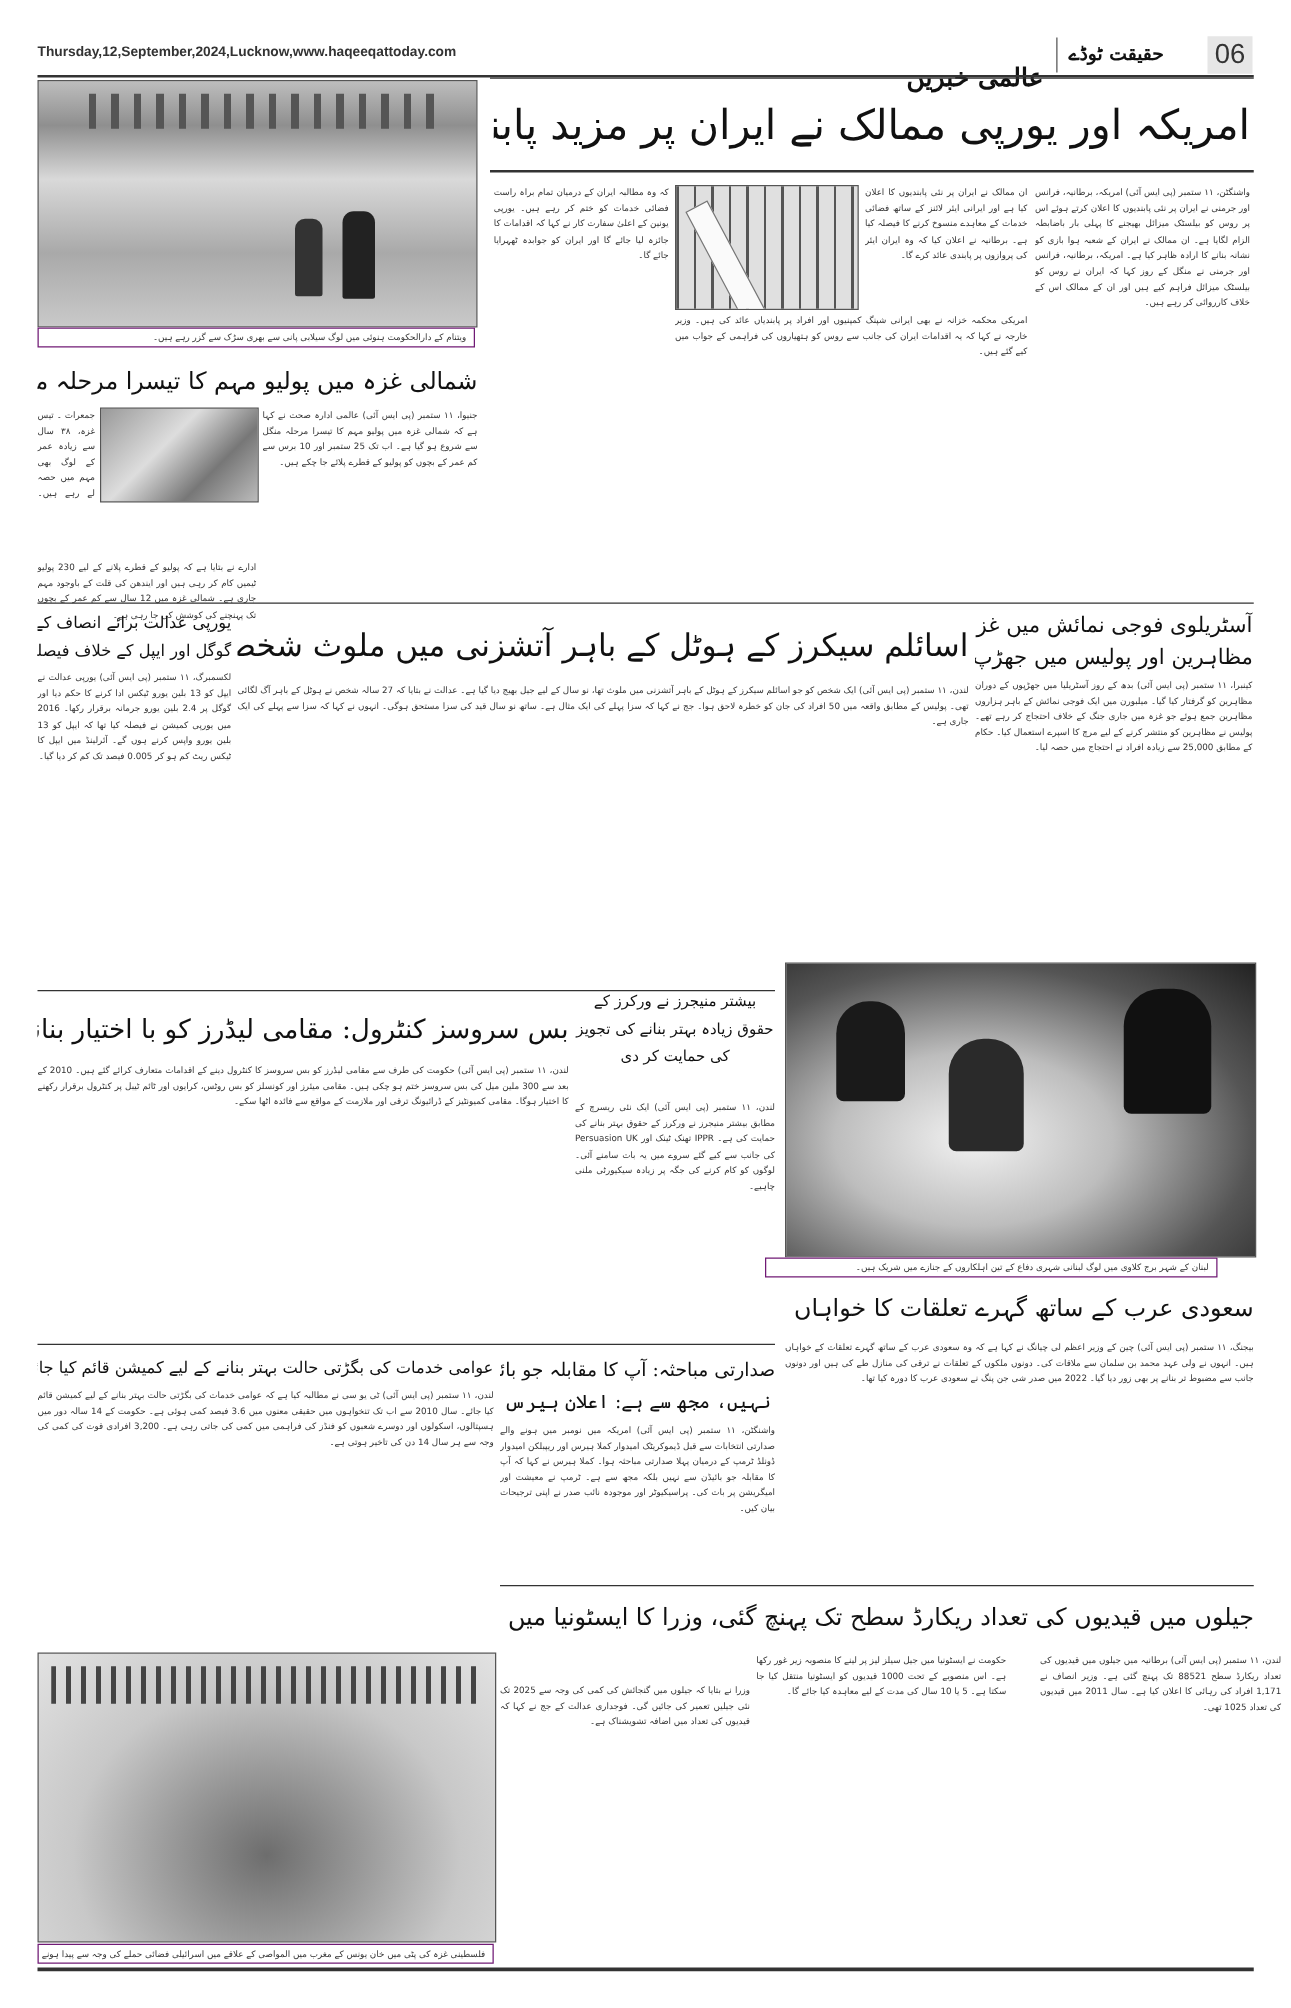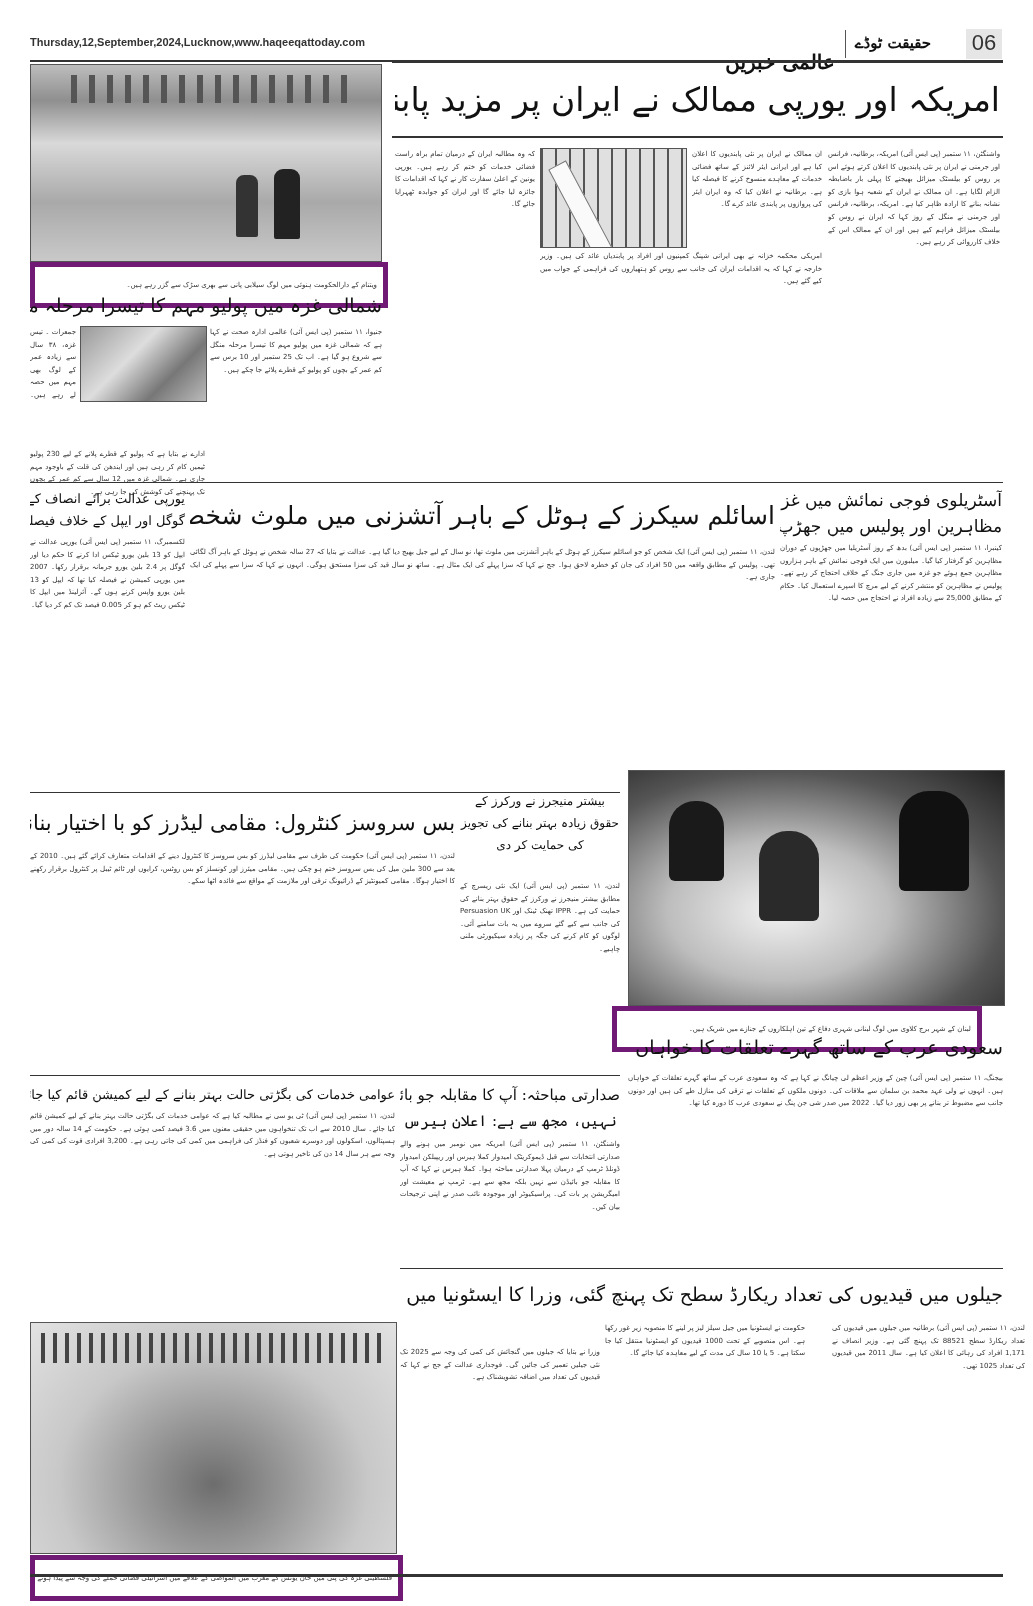--- a/index.html
+++ b/index.html
@@ -1,21 +1,21 @@
 <!DOCTYPE html>
 <html><head>
 <meta charset="utf-8">
 <style>
   html, body { margin: 0; padding: 0; background: #ffffff; }
   body { width: 1033px; height: 1606px; position: relative; overflow: hidden;
          font-family: "DejaVu Sans", sans-serif; color: #222; }
   .abs { position: absolute; }
   .hl { font-family: "DejaVu Serif", serif; color: #111; font-weight: normal; direction: rtl; white-space: nowrap; overflow: hidden; }
   .body-text { font-size: 7px; line-height: 12.6px; color: #333; direction: rtl; text-align: justify; overflow: hidden; }
-  .caption { font-size: 7px; color: #333; direction: rtl; border: 5px solid #701a75; padding: 14px 6px; background: #fff; overflow: hidden; white-space: nowrap; }
+  .caption { font-size: 7px; color: #333; direction: rtl; border: 1px solid #701a75; padding: 3px 6px; background: #fff; overflow: hidden; white-space: nowrap; }
   .rule { position: absolute; background: #333; }
   .photo { position: absolute; overflow: hidden; border: 1px solid #555; }
   .col { position: absolute; }
   .dateline { font-family: "Liberation Sans", sans-serif; font-weight: bold; font-size: 11px; color: #333; }
   .pgnum { font-family: "Liberation Sans", sans-serif; font-size: 22px; color: #333; background: #e6e6e6; text-align: center; line-height: 28px; }
   .section { font-family: "DejaVu Serif", serif; font-weight: bold; font-size: 20px; color: #111; direction: rtl; margin-top: 20px; }
   .brand { font-family: "DejaVu Serif", serif; font-weight: bold; font-size: 15px; color: #111; direction: rtl; }
 </style>
 </head>
 <body>
@@ -57,21 +57,21 @@
 
 <div class="abs hl" style="left:780px; top:486px; width:222px; font-size:17px; line-height:28px; text-align:center;">آسٹریلوی فوجی نمائش میں غزہ جنگ کے</div>
 <div class="abs hl" style="left:780px; top:512px; width:222px; font-size:17px; line-height:28px; text-align:center;">مظاہرین اور پولیس میں جھڑپ</div>
 <div class="col body-text" style="left:780px; top:542px; width:222px; height:222px;">کینبرا، ۱۱ ستمبر (پی ایس آئی) بدھ کے روز آسٹریلیا میں جھڑپوں کے دوران مظاہرین کو گرفتار کیا گیا۔ میلبورن میں ایک فوجی نمائش کے باہر ہزاروں مظاہرین جمع ہوئے جو غزہ میں جاری جنگ کے خلاف احتجاج کر رہے تھے۔ پولیس نے مظاہرین کو منتشر کرنے کے لیے مرچ کا اسپرے استعمال کیا۔ حکام کے مطابق 25,000 سے زیادہ افراد نے احتجاج میں حصہ لیا۔</div>
 
 <div class="abs hl" style="left:190px; top:490px; width:585px; font-size:25px; line-height:52px; text-align:center;">اسائلم سیکرز کے ہوٹل کے باہر آتشزنی میں ملوث شخص کو نو سال کیلئے جیل بھیج دیا گیا</div>
 <div class="col body-text" style="left:190px; top:546px; width:585px; height:218px;">لندن، ۱۱ ستمبر (پی ایس آئی) ایک شخص کو جو اسائلم سیکرز کے ہوٹل کے باہر آتشزنی میں ملوث تھا، نو سال کے لیے جیل بھیج دیا گیا ہے۔ عدالت نے بتایا کہ 27 سالہ شخص نے ہوٹل کے باہر آگ لگائی تھی۔ پولیس کے مطابق واقعہ میں 50 افراد کی جان کو خطرہ لاحق ہوا۔ جج نے کہا کہ سزا پہلے کی ایک مثال ہے۔ ساتھ نو سال قید کی سزا مستحق ہوگی۔ انہوں نے کہا کہ سزا سے پہلے کی ایک جاری ہے۔</div>
 
 <div class="abs hl" style="left:30px; top:488px; width:155px; font-size:13px; line-height:22px; text-align:center;">یورپی عدالت برائے انصاف کے</div>
 <div class="abs hl" style="left:30px; top:510px; width:155px; font-size:13px; line-height:22px; text-align:center;">گوگل اور ایپل کے خلاف فیصلے</div>
-<div class="col body-text" style="left:30px; top:536px; width:155px; height:228px;">لکسمبرگ، ۱۱ ستمبر (پی ایس آئی) یورپی عدالت نے ایپل کو 13 بلین یورو ٹیکس ادا کرنے کا حکم دیا اور گوگل پر 2.4 بلین یورو جرمانہ برقرار رکھا۔ 2007 میں یورپی کمیشن نے فیصلہ کیا تھا کہ ایپل کو 13 بلین یورو واپس کرنے ہوں گے۔ آئرلینڈ میں ایپل کا ٹیکس ریٹ کم ہو کر 0.005 فیصد تک کم کر دیا گیا۔</div>
+<div class="col body-text" style="left:30px; top:536px; width:155px; height:228px;">لکسمبرگ، ۱۱ ستمبر (پی ایس آئی) یورپی عدالت نے ایپل کو 13 بلین یورو ٹیکس ادا کرنے کا حکم دیا اور گوگل پر 2.4 بلین یورو جرمانہ برقرار رکھا۔ 2016 میں یورپی کمیشن نے فیصلہ کیا تھا کہ ایپل کو 13 بلین یورو واپس کرنے ہوں گے۔ آئرلینڈ میں ایپل کا ٹیکس ریٹ کم ہو کر 0.005 فیصد تک کم کر دیا گیا۔</div>
 
 <div class="rule" style="left:30px; top:792px; width:590px; height:1px;"></div>
 
 <div class="photo" style="left:628px; top:770px; width:375px; height:234px; background:radial-gradient(ellipse at 40% 60%,#f2f2f2 0%,#bdbdbd 35%,#555 70%,#222 100%);">
   <div class="abs" style="left:40px; top:30px; width:55px; height:80px; background:#1a1a1a; border-radius:26px 26px 6px 6px;"></div>
   <div class="abs" style="left:130px; top:60px; width:60px; height:90px; background:#2a2a2a; border-radius:28px 28px 6px 6px;"></div>
   <div class="abs" style="left:270px; top:20px; width:70px; height:100px; background:#111; border-radius:30px 30px 6px 6px;"></div>
 </div>
 <div class="abs caption" style="left:612px; top:1006px; width:348px;">لبنان کے شہر برج کلاوی میں لوگ لبنانی شہری دفاع کے تین اہلکاروں کے جنازے میں شریک ہیں۔</div>
 

